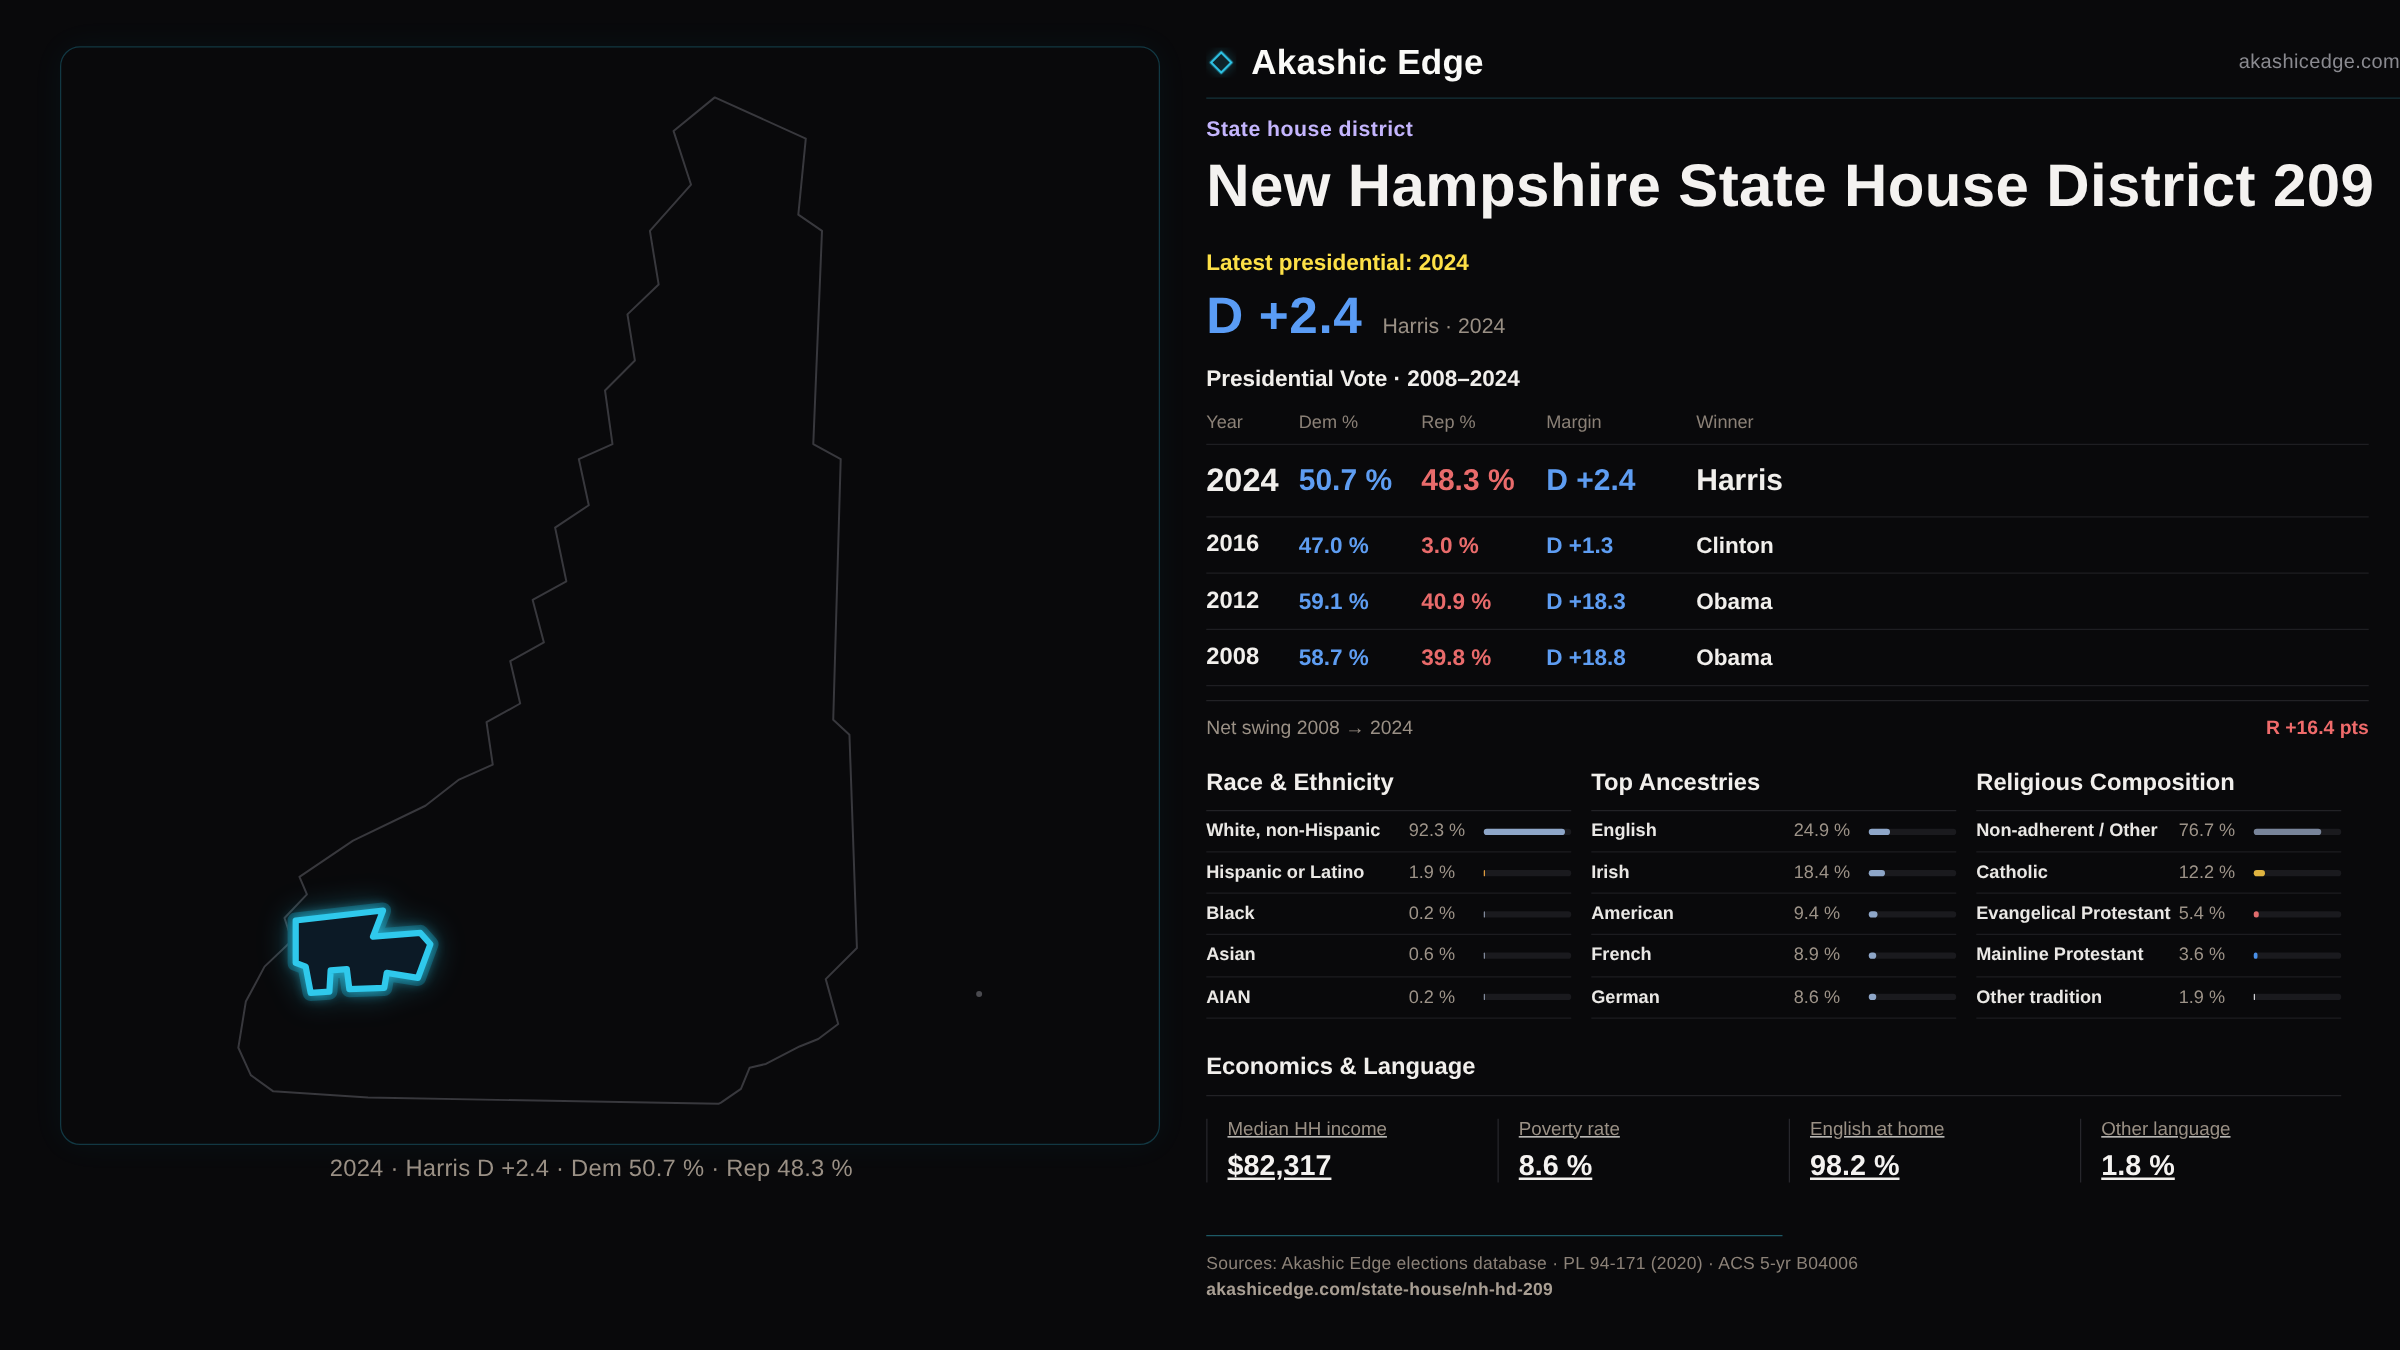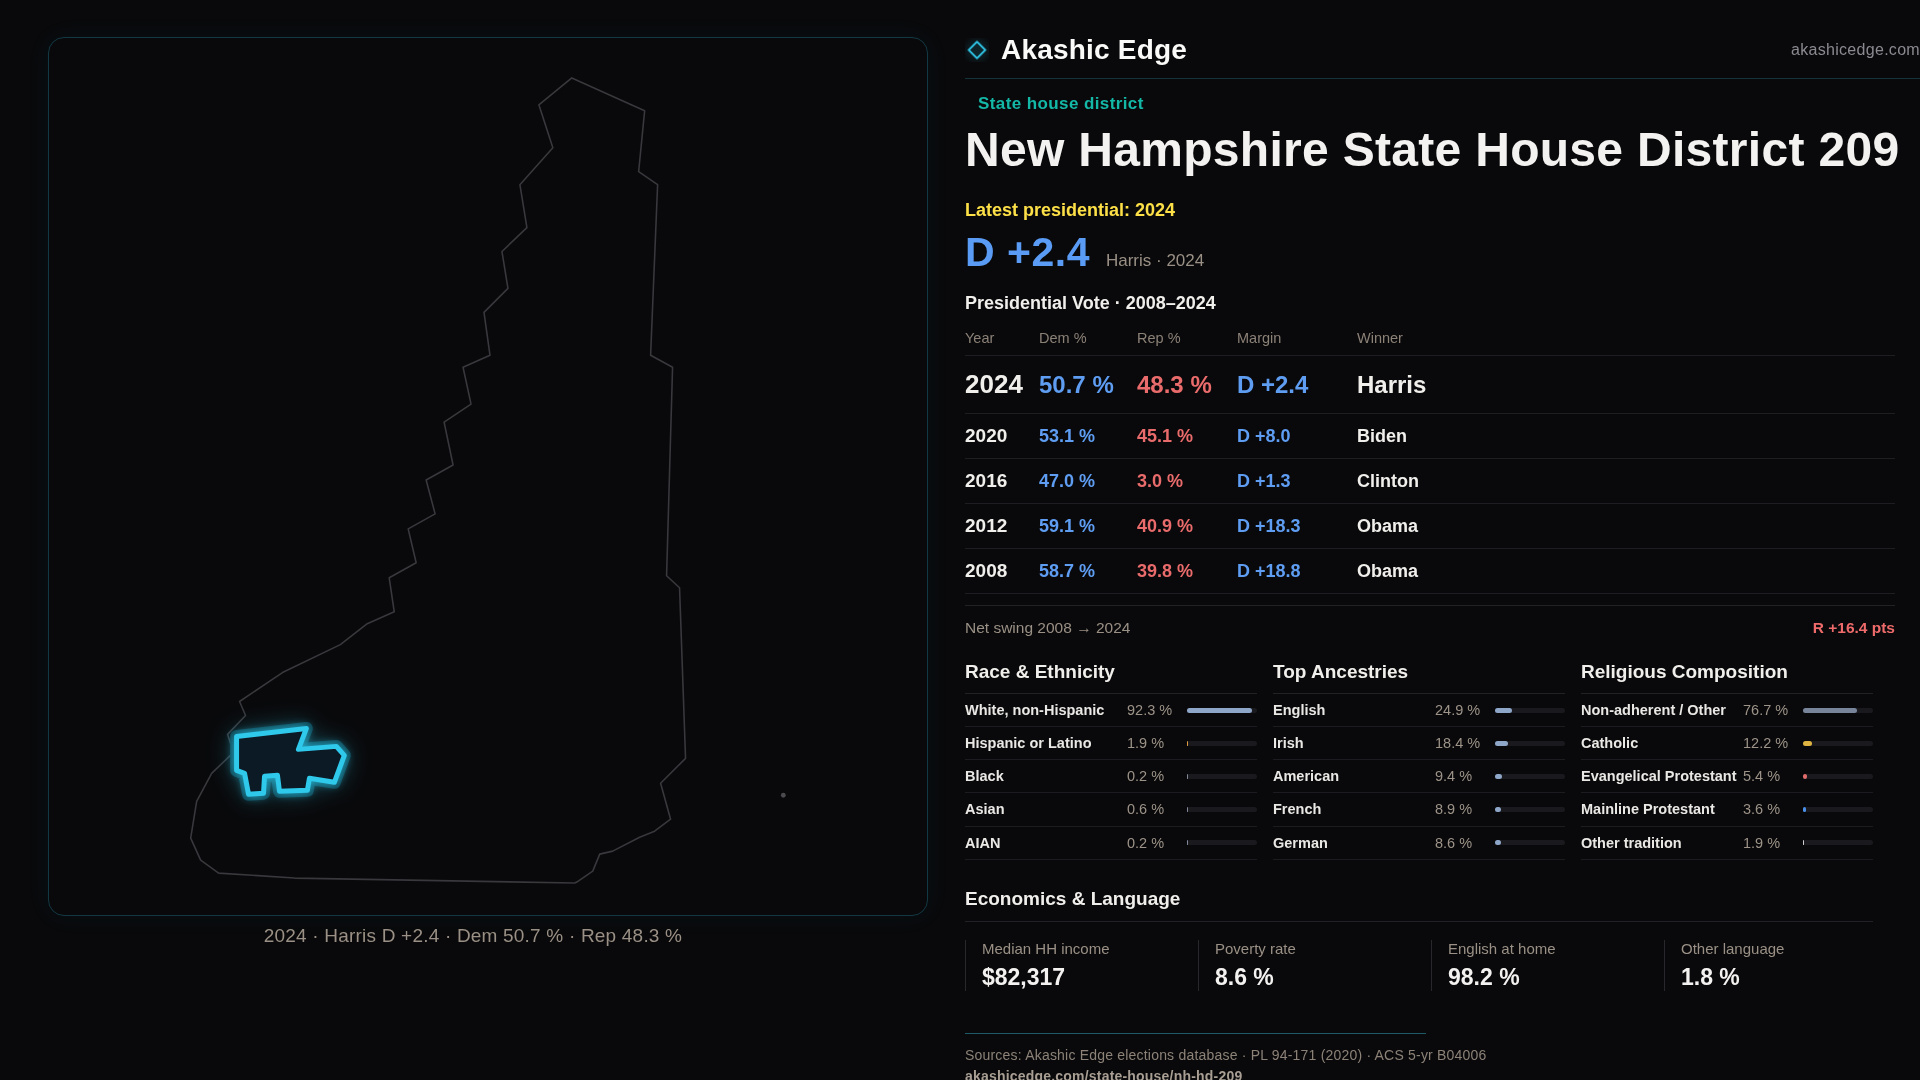--- a/index.html
+++ b/index.html
@@ -28,21 +28,21 @@
     position:absolute; left:33px; top:925px; width:880px;
     text-align:center; font-size:19px; color:#9a9085; letter-spacing:.2px;
   }
   
   .right { position:absolute; left:965px; top:30px; width:955px; }
   .brand-row { display:flex; justify-content:space-between; align-items:center; height:40px; }
   .brand { display:flex; align-items:center; gap:12px; }
   .brand-name { font-size:28px; font-weight:bold; letter-spacing:.2px; color:#fafaf8; }
   .brand-domain { font-size:16px; color:#8a8a90; letter-spacing:.3px; }
   .header-rule { border-top:1px solid #14333b; margin-top:8px; }
-  .eyebrow { margin-top:15px; font-size:17px; font-weight:bold; color:#14b8a6; letter-spacing:.4px;margin-left:13px; }
+  .eyebrow { margin-top:15px; font-size:17px; font-weight:bold; color:#c4b5fd; letter-spacing:.4px; }
   .page-title { margin-top:8px; font-size:48px; font-weight:bold; color:#f4f2f0; white-space:nowrap; letter-spacing:.3px; }
   .latest-label { margin-top:23px; font-size:18px; font-weight:bold; color:#fde047; }
   .margin-row { margin-top:8px; display:flex; align-items:baseline; gap:16px; }
   .big-margin { font-size:41px; font-weight:bold; color:#5a9cf5; letter-spacing:.5px; }
   .margin-note { font-size:17px; color:#9a9085; }
   .table-title { margin-top:17px; font-size:18px; font-weight:bold; color:#f1efec; }
   .vote-table { margin-top:10px; width:930px; }
   .vt-row { display:grid; grid-template-columns:74px 98px 100px 120px 1fr;
             align-items:center; border-bottom:1px solid #1e1e22; padding:11px 0; }
   .vt-head { padding:6px 0 9px 0; font-size:14.5px; color:#8b8177; }
@@ -63,21 +63,21 @@
   .demo-grid { margin-top:24px; display:grid; grid-template-columns:repeat(3,292px); column-gap:16px; }
   .demo-title { font-size:19px; font-weight:bold; color:#f1efec; padding-bottom:10px; border-bottom:1px solid #222226; }
   .demo-row { display:flex; align-items:center; padding:7px 0; border-bottom:1px solid #1c1c20; min-height:33px; }
   .demo-label { flex:1; font-size:14.5px; font-weight:bold; color:#eae8e5; line-height:1.25; padding-right:6px; }
   .demo-val { width:60px; font-size:14.5px; color:#9d9388; flex:none; }
   .demo-bar { width:70px; height:5px; background:#1a1a1e; border-radius:3px; position:relative; flex:none; }
   .demo-fill { position:absolute; left:0; top:0; height:5px; border-radius:3px; min-width:1.4px; }
   
   .econ-title { margin-top:28px; width:908px; font-size:19px; font-weight:bold; color:#f1efec;
                 padding-bottom:11px; border-bottom:1px solid #222226; }
-  .econ-grid { margin-top:18px; display:grid; grid-template-columns:repeat(4,233px); }
+  .econ-grid { margin-top:18px; display:grid; grid-template-columns:repeat(4,233px);text-decoration:underline; }
   .stat { border-left:1px solid #27272c; padding-left:16px; }
   .stat-label { font-size:15px; color:#9a9085; }
   .stat-value { margin-top:7px; font-size:23px; font-weight:bold; color:#f4f2f0; }
   
   .footer-rule { margin-top:42px; width:461px; border-top:1px solid #1d5a66; }
   .sources { margin-top:13px; font-size:14px; color:#8c8278; letter-spacing:.2px; }
   .permalink { margin-top:5px; font-size:14px; font-weight:bold; color:#a89e93; letter-spacing:.2px; }
 </style>
 </head>
 <body>
@@ -131,27 +131,20 @@
       </div>
     <div>
         <div class="vt-row latest">
           <div class="c-year">2024</div>
           <div class="c-dem">50.7 %</div>
           <div class="c-rep">48.3 %</div>
           <div class="c-margin">D +2.4</div>
           <div class="c-winner">Harris</div>
         </div>
         <div class="vt-row">
-          <div class="c-year">2020</div>
-          <div class="c-dem">53.1 %</div>
-          <div class="c-rep">45.1 %</div>
-          <div class="c-margin">D +8.0</div>
-          <div class="c-winner">Biden</div>
-        </div>
-        <div class="vt-row">
           <div class="c-year">2016</div>
           <div class="c-dem">47.0 %</div>
           <div class="c-rep">3.0 %</div>
           <div class="c-margin">D +1.3</div>
           <div class="c-winner">Clinton</div>
         </div>
         <div class="vt-row">
           <div class="c-year">2012</div>
           <div class="c-dem">59.1 %</div>
           <div class="c-rep">40.9 %</div>

